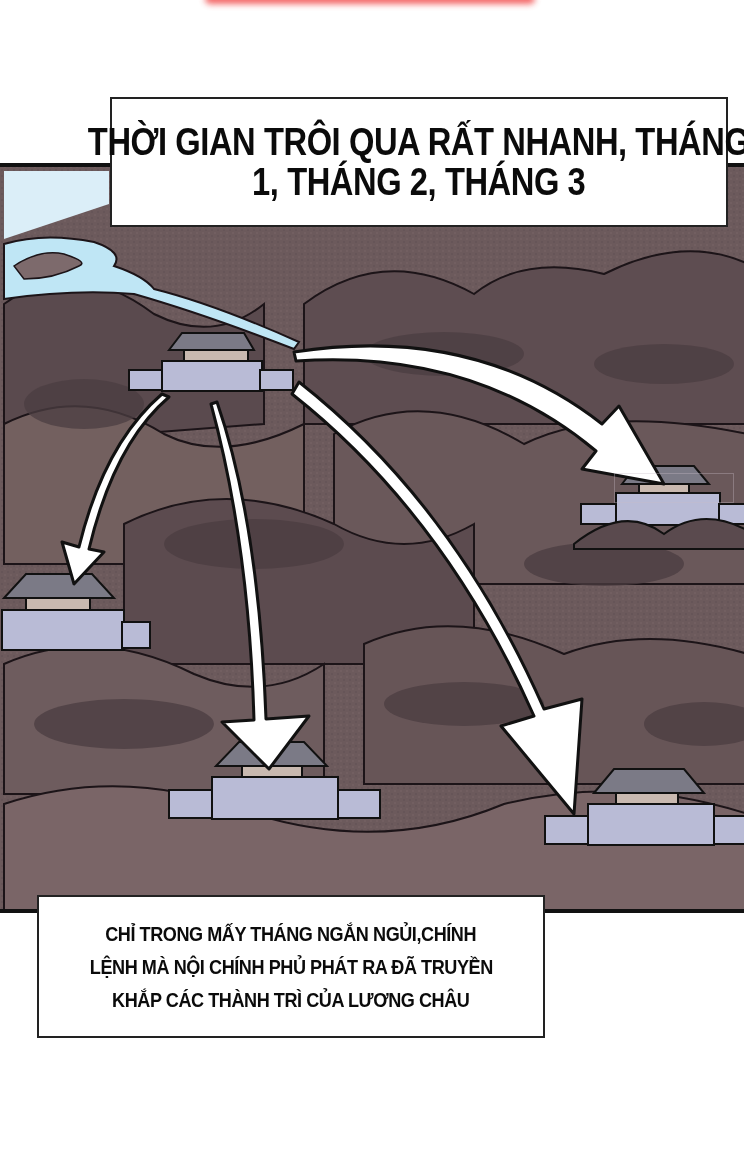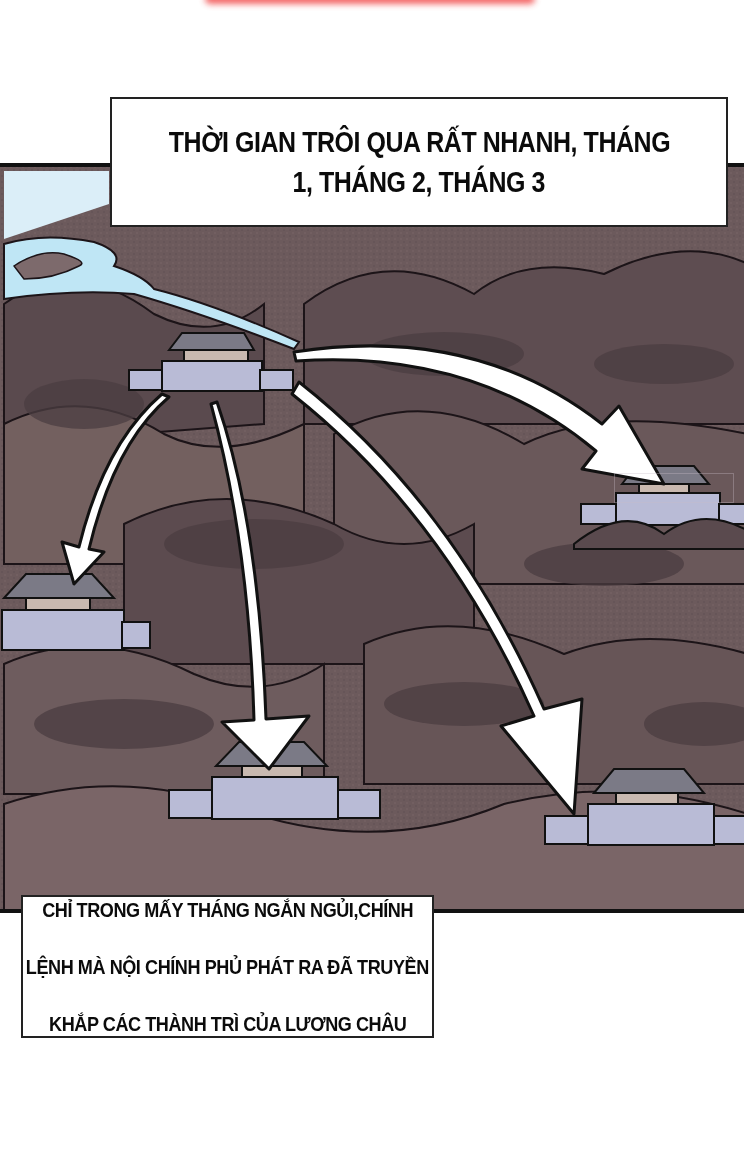--- a/index.html
+++ b/index.html
@@ -1,22 +1,22 @@
 <!DOCTYPE html>
 <html><head>
   <meta charset="utf-8">
   <style>
     html, body { margin:0; padding:0; background:#ffffff; }
     body { width:744px; height:1166px; position:relative; overflow:hidden; font-family:"Liberation Sans", sans-serif; }
     .red-glow { position:absolute; left:205px; top:-6px; width:330px; height:10px; background:#f24a4a; filter:blur(3px); border-radius:6px; opacity:.85; }
     .panel { position:absolute; left:-4px; top:163px; width:760px; height:750px; border:4px solid #111; box-sizing:border-box; overflow:hidden; background:#6c5a5c; }
     .panel svg { position:absolute; left:0; top:0; }
     .caption { position:absolute; background:#fff; border:2px solid #222; box-sizing:border-box; display:flex; flex-direction:column; align-items:center; justify-content:center; text-align:center; color:#0b0b0b; font-weight:bold; font-family:"Liberation Sans", sans-serif; letter-spacing:-0.5px; transform-origin:center; }
-    .caption-top { left:110px; top:97px; width:618px; height:130px; font-size:29px; line-height:40px; }
-    .caption-bottom { left:21px; top:895px; width:413px; height:143px; font-size:21px; line-height:33px;gap:24px; }
+    .caption-top { left:110px; top:97px; width:618px; height:130px; font-size:38px; line-height:40px; }
+    .caption-bottom { left:37px; top:895px; width:508px; height:143px; font-size:21px; line-height:33px; }
     .caption span { display:block; transform:scaleX(0.86); white-space:nowrap; }
     .watermark { position:absolute; left:614px; top:306px; width:118px; height:28px; border:1px solid rgba(200,190,200,.35); color:rgba(200,190,205,.45); font-size:18px; font-weight:bold; display:flex; align-items:center; justify-content:center; font-style:italic; }
   </style>
 </head>
 <body>
 
 <div class="red-glow"></div>
 
 <div class="panel">
   <svg width="760" height="750" viewBox="-4 163 760 750">

